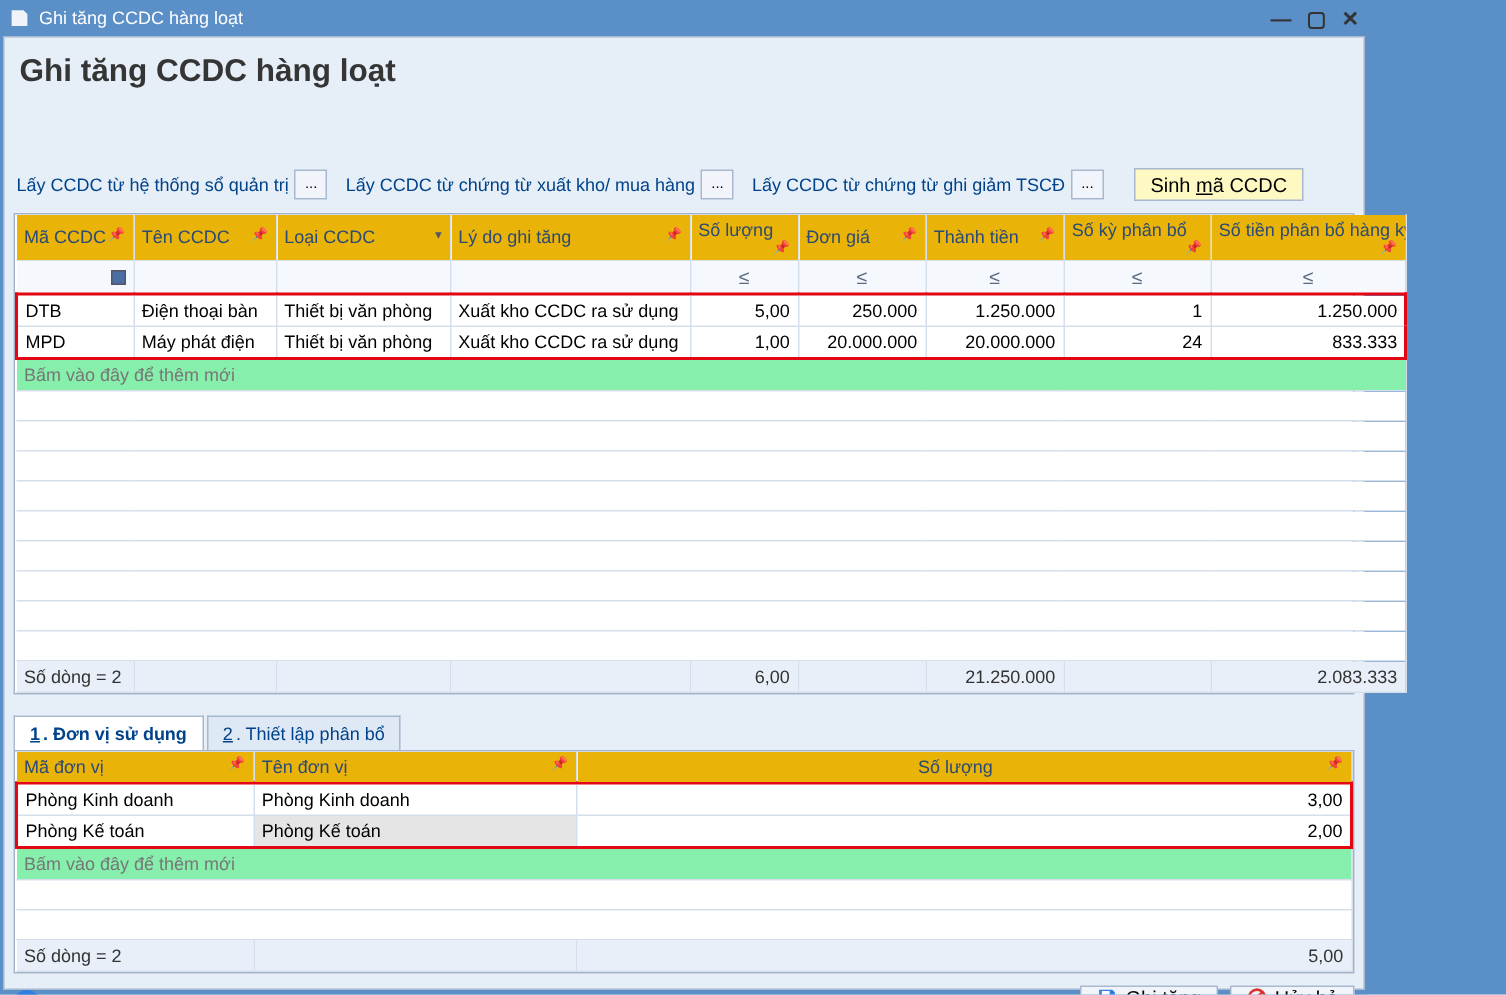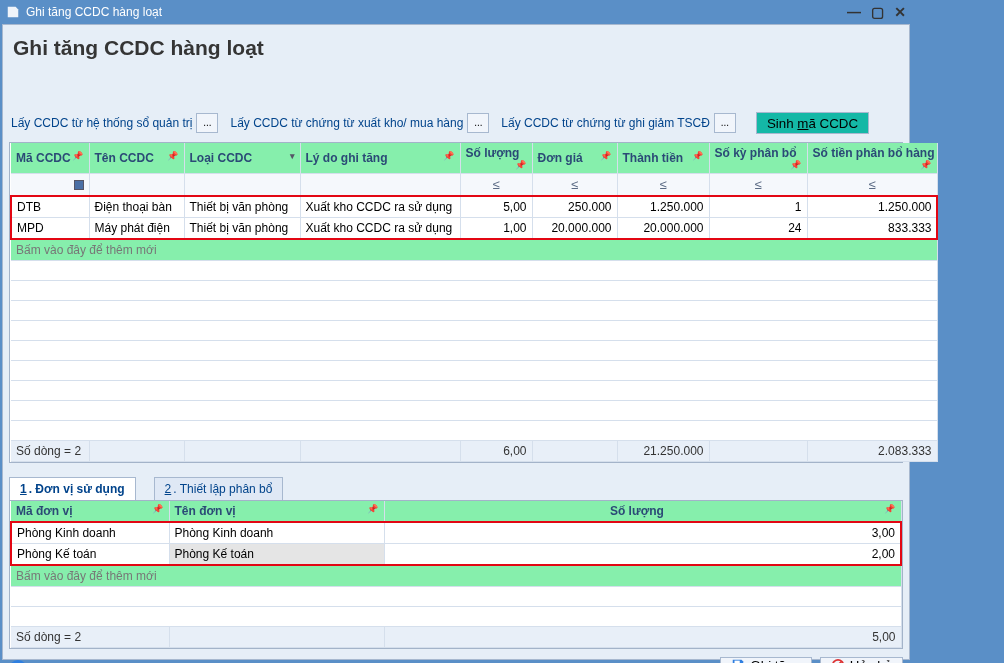--- a/index.html
+++ b/index.html
@@ -9,40 +9,40 @@
 .titlebar .icon { width: 14px; height: 14px; margin-right: 6px; }
 .titlebar .icon svg { fill: #fff; }
 .titlebar-text { flex: 1; font-size: 12px; }
 .titlebar-controls { display: flex; gap: 10px; font-size: 14px; font-weight: bold; color: #333; }
 .titlebar-controls span { cursor: pointer; }
 .content { background: #e6eef7; margin: 0 2px 2px 2px; border: 1px solid #a7b8cf; height: 636px; padding: 5px 6px; }
 .page-title { font-size: 21px; font-weight: bold; color: #353535; padding: 6px 4px 14px 4px; }
 .action-row { display: flex; align-items: center; gap: 4px; padding: 0 2px 8px 2px; font-size: 12px; margin-top: 38px; }
 .action-link { color: #00438b; cursor: pointer; }
 .dots-btn { width: 22px; height: 20px; background: #f1f5fb; border: 1px solid #a7b8cf; text-align: center; line-height: 18px; font-size: 10px; cursor: pointer; margin-right: 8px; }
-.gen-btn { height: 22px; padding: 0 10px; background: #14b8a6; border: 1px solid #a7b8cf; cursor: pointer; margin-left: 8px; }
+.gen-btn { height: 22px; padding: 0 10px; background: #fef9c3; border: 1px solid #a7b8cf; cursor: pointer; margin-left: 8px; }
 .gen-btn u { text-decoration: underline; }
 
 .grid-wrap { border: 1px solid #a3b3c9; background: #fff; }
 .grid-table { width: 100%; border-collapse: collapse; table-layout: fixed; }
 .grid-table th, .grid-table td { border-right: 1px solid #d5dfec; border-bottom: 1px solid #d5dfec; padding: 3px 5px; font-size: 12px; height: 20px; overflow: hidden; white-space: nowrap; }
-.grid-table thead th { background: #86efac; color: #2b4a76; font-weight: bold; text-align: left; position: relative; }
+.grid-table thead th { background: #eab308; color: #2b4a76; font-weight: normal; text-align: left; position: relative; }
 .filter-row td { background: #f5f8fc; color: #5a6a84; text-align: center; font-size: 13px; }
 .body-row-1 td, .body-row-2 td, .det-row-1 td, .det-row-2 td { background: #fff; }
 .new-row td { background: #86efac; color: #777; }
 .empty-row td { background: #fff; height: 20px; }
 .sum-row td { background: #e8eff8; color: #333; text-align: right; font-weight: normal; }
 .num { text-align: right; }
 .pin { font-size: 9px; color: #556; float: right; }
 .chk { float: right; width: 10px; height: 10px; border: 1px solid #556; display:inline-block; background:#fff; }
 .chk.filled { background:#4a6fa5; }
 .red-box { border: 2px solid #e30613; }
 .red-box td { border-right-color: #d5dfec; }
 
-.tab-row { display: flex; gap: 18px; margin-top: 14px; font-size: 12px; }
+.tab-row { display: flex; gap: 2px; margin-top: 14px; font-size: 12px; }
 .tab { padding: 4px 10px 4px 10px; background: #dfe8f5; border: 1px solid #a7b8cf; border-bottom: none; color: #00438b; cursor: pointer; }
 .tab.active { background: #fff; font-weight: bold; }
 .tab .num-prefix { text-decoration: underline; margin-right: 2px; }
 
 .footer { display: flex; justify-content: space-between; align-items: center; padding: 8px 0 0 0; }
 .footer-left { display: flex; align-items: center; }
 .help-ico { width: 18px; height: 18px; border-radius: 50%; background: #2f7fe0; color: #fff; text-align: center; line-height: 18px; font-size: 12px; font-weight: bold; margin-right: 6px; }
 .footer a { color: #00438b; text-decoration: underline; cursor: pointer; }
 .footer-right { display: flex; gap: 8px; }
 .btn { height: 24px; padding: 0 10px; background: #f1f5fb; border: 1px solid #a7b8cf; cursor: pointer; display: flex; gap: 5px; }

